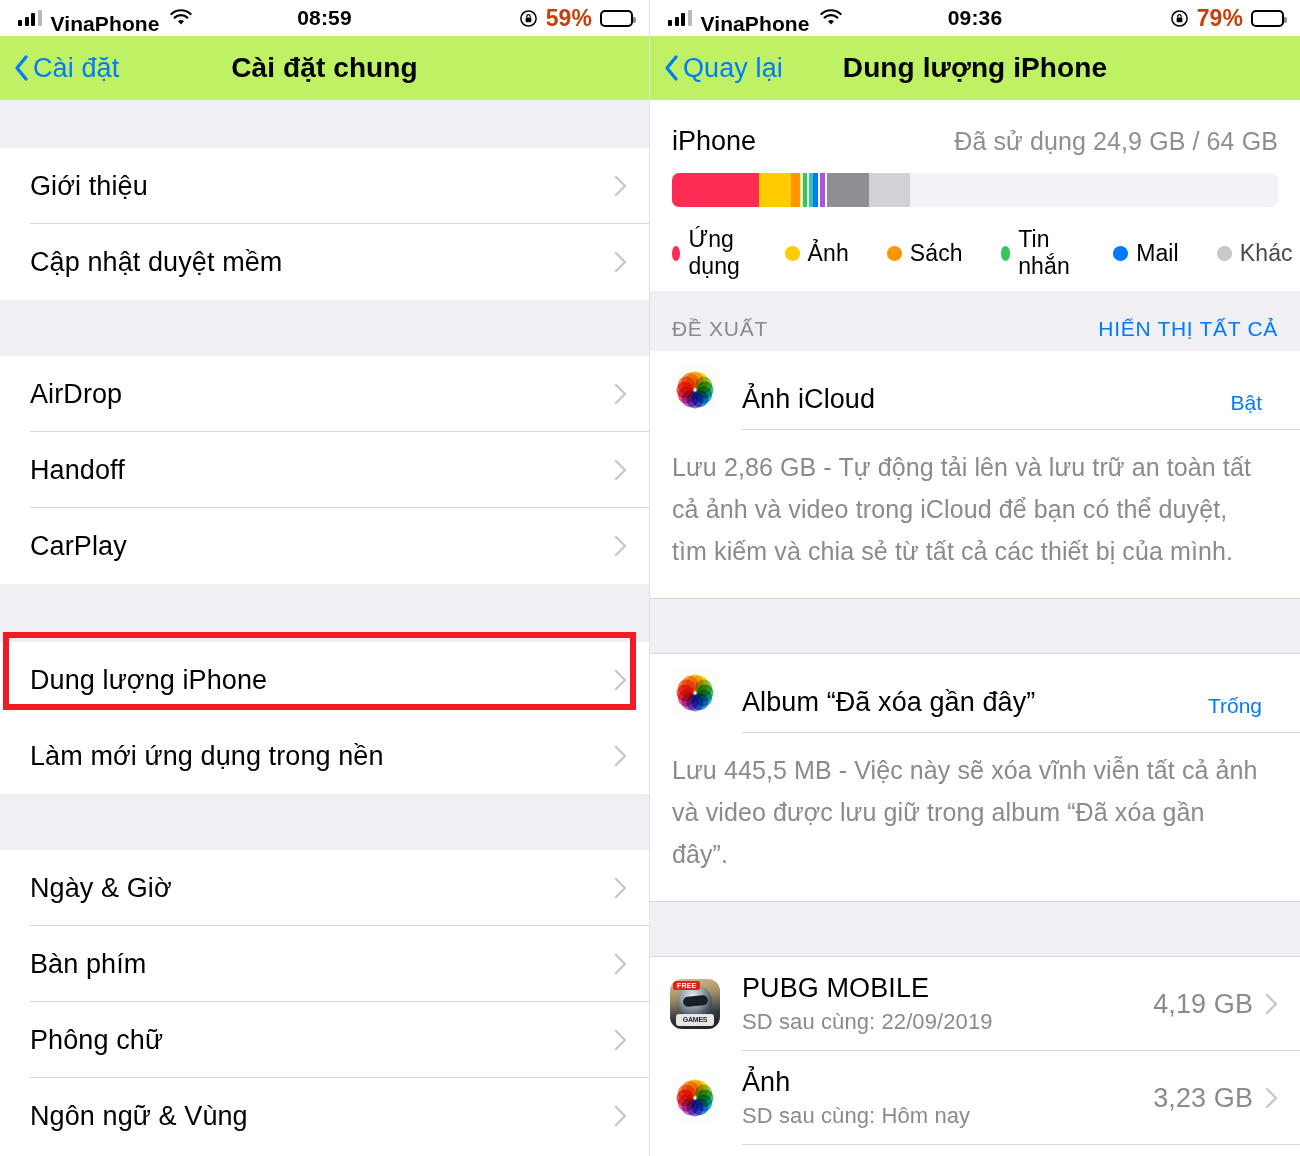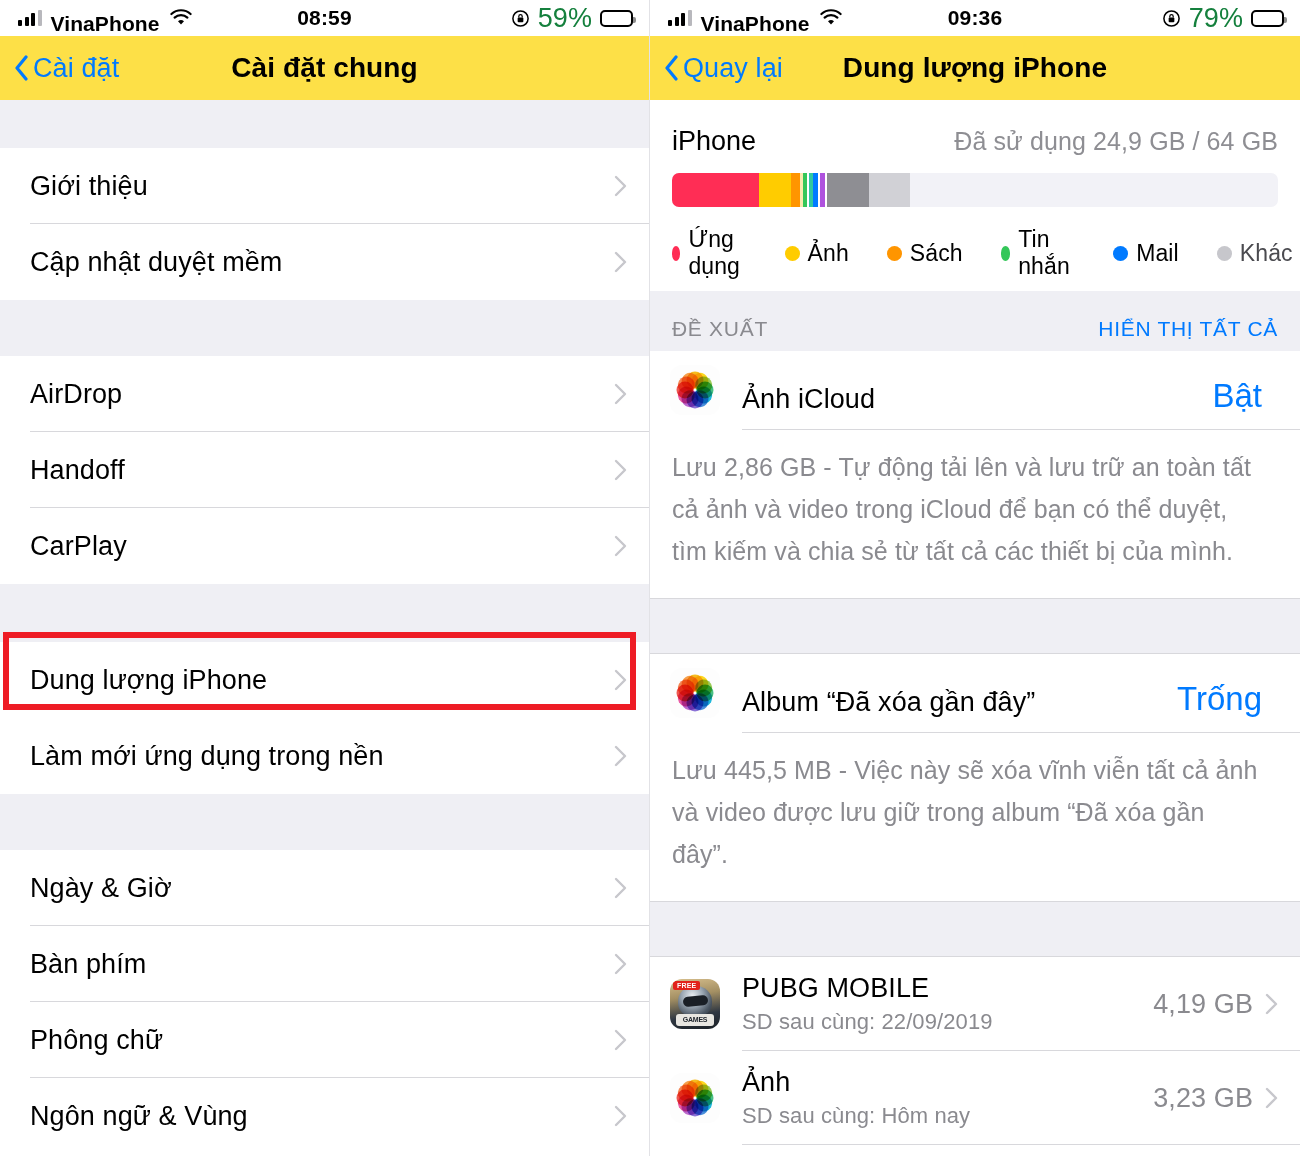--- a/index.html
+++ b/index.html
@@ -25,37 +25,37 @@
     font-size: 21px; font-weight: 600; letter-spacing: .2px; color: #000;
   }
   .sb-right { margin-left: auto; display: flex; align-items: center; gap: 8px; z-index:2;}
   .carrier { font-size: 21px; font-weight: 600; color: #000; letter-spacing: .1px; margin-top: 12px; }
   .bars { display: flex; align-items: flex-end; gap: 2.5px; height: 16px; }
   .bars i { width: 4px; background: #000; border-radius: 1px; display:block; }
   .bars i:nth-child(1){height:6px}
   .bars i:nth-child(2){height:9px}
   .bars i:nth-child(3){height:13px}
   .bars i:nth-child(4){height:16px; background:#b8b8bd}
-  .pct { font-size: 27px; font-weight: 400; color: #15803d; letter-spacing:.1px;}
+  .pct { font-size: 23px; font-weight: 700; color: #c2410c; letter-spacing:.1px;}
   .batt {
     width: 33px; height: 17px; border: 2px solid #000; border-radius: 5px;
     position: relative; padding: 1.5px;
   }
   .batt:after {
     content:""; position:absolute; right:-5px; top:5px; width:3px; height:6px;
     background:#000; border-radius:0 2px 2px 0; opacity:.45;
   }
   .batt .fill { height: 100%; background: #34c759; border-radius: 2.5px; }
   .bolt { position:absolute; left:50%; top:50%; transform:translate(-50%,-50%); color:#fff; font-size:14px; line-height:1;}
   .rotlock { width:19px; height:19px; position:relative; }
 
   
   .navbar {
     height: 64px; display: flex; align-items: center; position: relative;
-    padding: 0 14px; background:#fde047;
+    padding: 0 14px; background:#bef264;
   }
   .nav-back { display:flex; align-items:center; gap:4px; cursor:pointer; z-index:3;}
   .chevL { width: 15px; height: 26px; flex: none; }
   .nav-back-label { font-size: 27px; color: #007aff; letter-spacing:.1px;}
   .nav-title {
     position:absolute; left:0; right:0; text-align:center;
     font-size: 28px; font-weight: 700; color: #000; letter-spacing:.1px;
   }
 
   
@@ -98,21 +98,21 @@
   .sec-hdr {
     background:#efeff4; padding: 20px 22px 10px 22px; display:flex; align-items:flex-end;
     height: 60px;
   }
   .sec-hdr .t { font-size: 21px; color:#8a8a8f; letter-spacing:.7px; }
   .sec-hdr .a { margin-left:auto; font-size:21px; color:#007aff; letter-spacing:.7px; cursor:pointer;}
 
   .rec-row { display:flex; align-items:flex-end; padding: 14px 38px 14px 20px; background:#fff;}
   .appicon { width:50px; height:50px; border-radius:12px; flex:none; margin-right:22px; position:relative; overflow:hidden;}
   .rec-title { font-size:27px; color:#000; letter-spacing:.1px;}
-  .rec-state { margin-left:auto; font-size:33px; color:#007aff;}
+  .rec-state { margin-left:auto; font-size:21px; color:#007aff;}
   .rec-sep { height:1px; background:#d8d8dc; margin-left:92px; }
   .rec-desc {
     background:#fff; padding: 16px 40px 26px 22px;
     font-size:25px; line-height:42px; color:#8a8a8f; letter-spacing:.1px;
   }
   .spacer { background:#efeff4; border-top:1px solid #d8d8dc; border-bottom:1px solid #d8d8dc;}
 
   .app-row { display:flex; align-items:center; padding: 16px 22px 16px 20px; background:#fff; position:relative; cursor:pointer;}
   .app-meta { display:flex; flex-direction:column; gap:5px; }
   .app-name { font-size:27px; color:#000; letter-spacing:.1px;}

